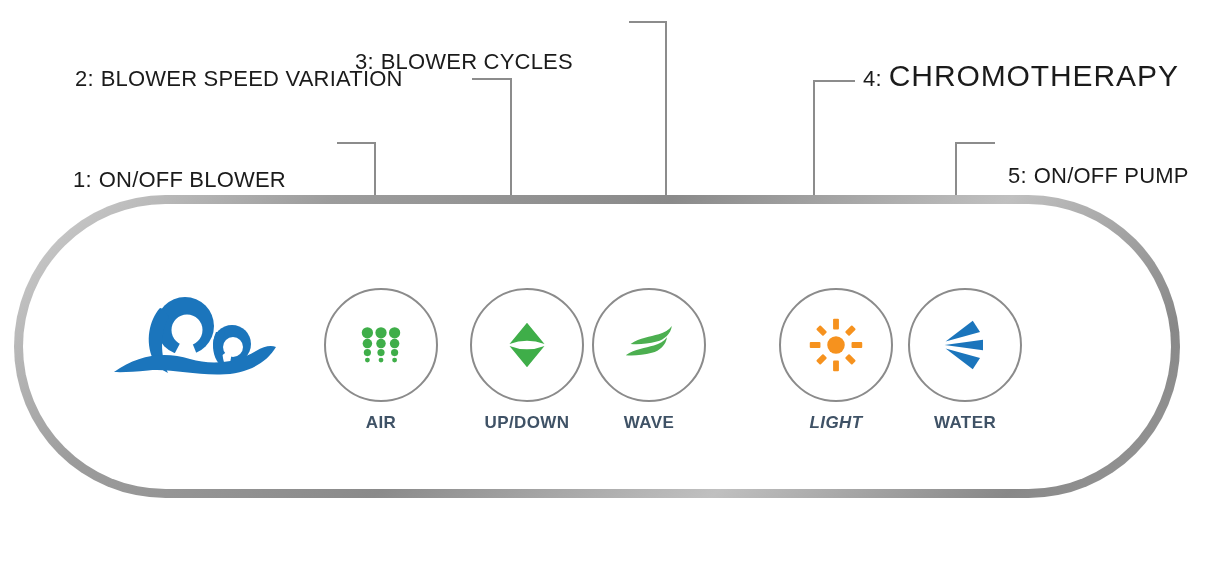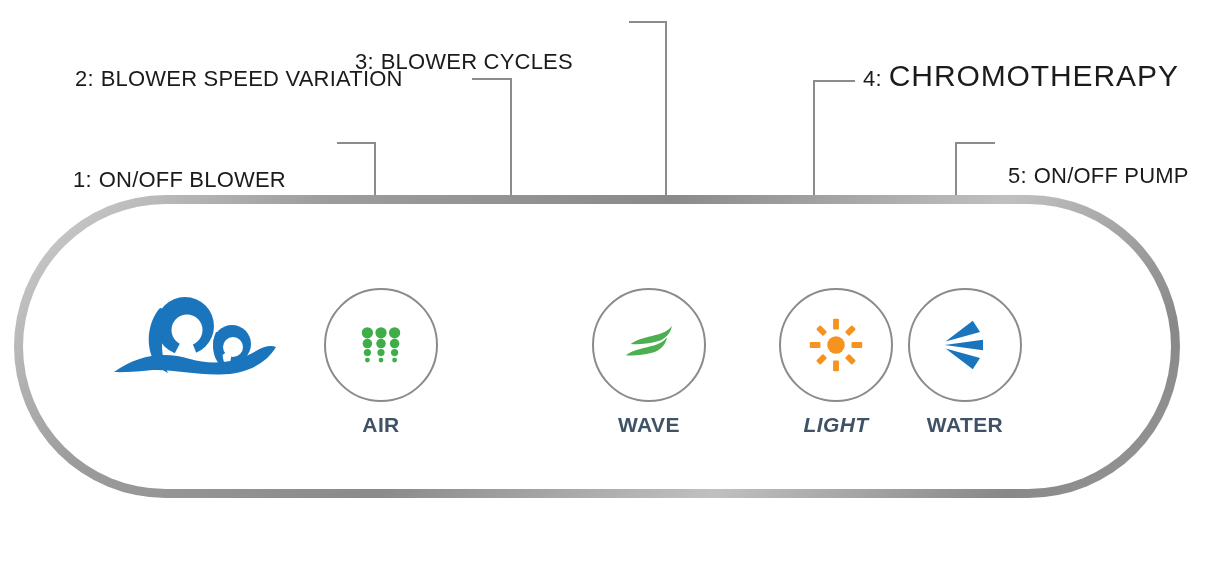--- a/index.html
+++ b/index.html
@@ -38,21 +38,21 @@
   
   .btn{position:absolute;top:288px;width:116px;text-align:center;cursor:pointer;}
   #btn-air{left:323px;} #btn-updown{left:469px;} #btn-wave{left:591px;text-align:center;}
   #btn-light{left:778px;font-style:italic;} #btn-water{left:907px;}
   .circle{
     width:114px;height:114px;border:2px solid #8b8b8b;border-radius:50%;
     box-sizing:border-box;background:#fff;display:flex;align-items:center;justify-content:center;
     margin:0 auto;
   }
   .btn-label{
-    margin-top:11px;font-size:21px;font-weight:bold;color:#3f5266;letter-spacing:0.4px;
+    margin-top:11px;font-size:17px;font-weight:bold;color:#3f5266;letter-spacing:0.4px;
   }
   .icon svg{display:block;}
 </style>
 </head>
 <body>
 
 <div class="stage">
 
   <div class="callout" id="co1">
     <span class="co-prefix">1:</span><span class="co-text">ON/OFF BLOWER</span>
@@ -114,20 +114,33 @@
             <circle cx="21" cy="50.5" r="2.5"></circle>
               <circle cx="35" cy="50.5" r="2.5"></circle>
               <circle cx="49" cy="50.5" r="2.5"></circle>
           </g>
         </svg>
       </span>
     </div>
     <div class="btn-label">AIR</div>
   </div>
 
+  <div class="btn" id="btn-updown">
+    <div class="circle">
+      <span class="icon" style="color: rgb(63, 174, 73);">
+        <svg width="68" height="68" viewBox="0 0 70 70">
+          <g fill="currentColor">
+            <path d="M35,12 L53,34 Q35,27 17,34 Z"></path>
+            <path d="M35,58 L53,36 Q35,43 17,36 Z"></path>
+          </g>
+        </svg>
+      </span>
+    </div>
+    <div class="btn-label">UP/DOWN</div>
+  </div>
 
   <div class="btn" id="btn-wave">
     <div class="circle">
       <span class="icon" style="color: rgb(76, 175, 80);">
         <svg width="68" height="68" viewBox="0 0 70 70">
           <g fill="currentColor">
             <path d="M16,34 C26,27.5 36,26.5 45,24 C51,22.2 55.5,19.5 58.5,15.5 C57.5,23.5 51,29.5 43,31.5 C33.5,34 23.5,34.8 16,34 Z"></path>
             <path d="M11,45.5 C21,39 31,38 40,35.5 C46,33.7 50.5,31 53.5,27 C52.5,35 46,41 38,43 C28.5,45.5 18.5,46.3 11,45.5 Z"></path>
           </g>
         </svg>

